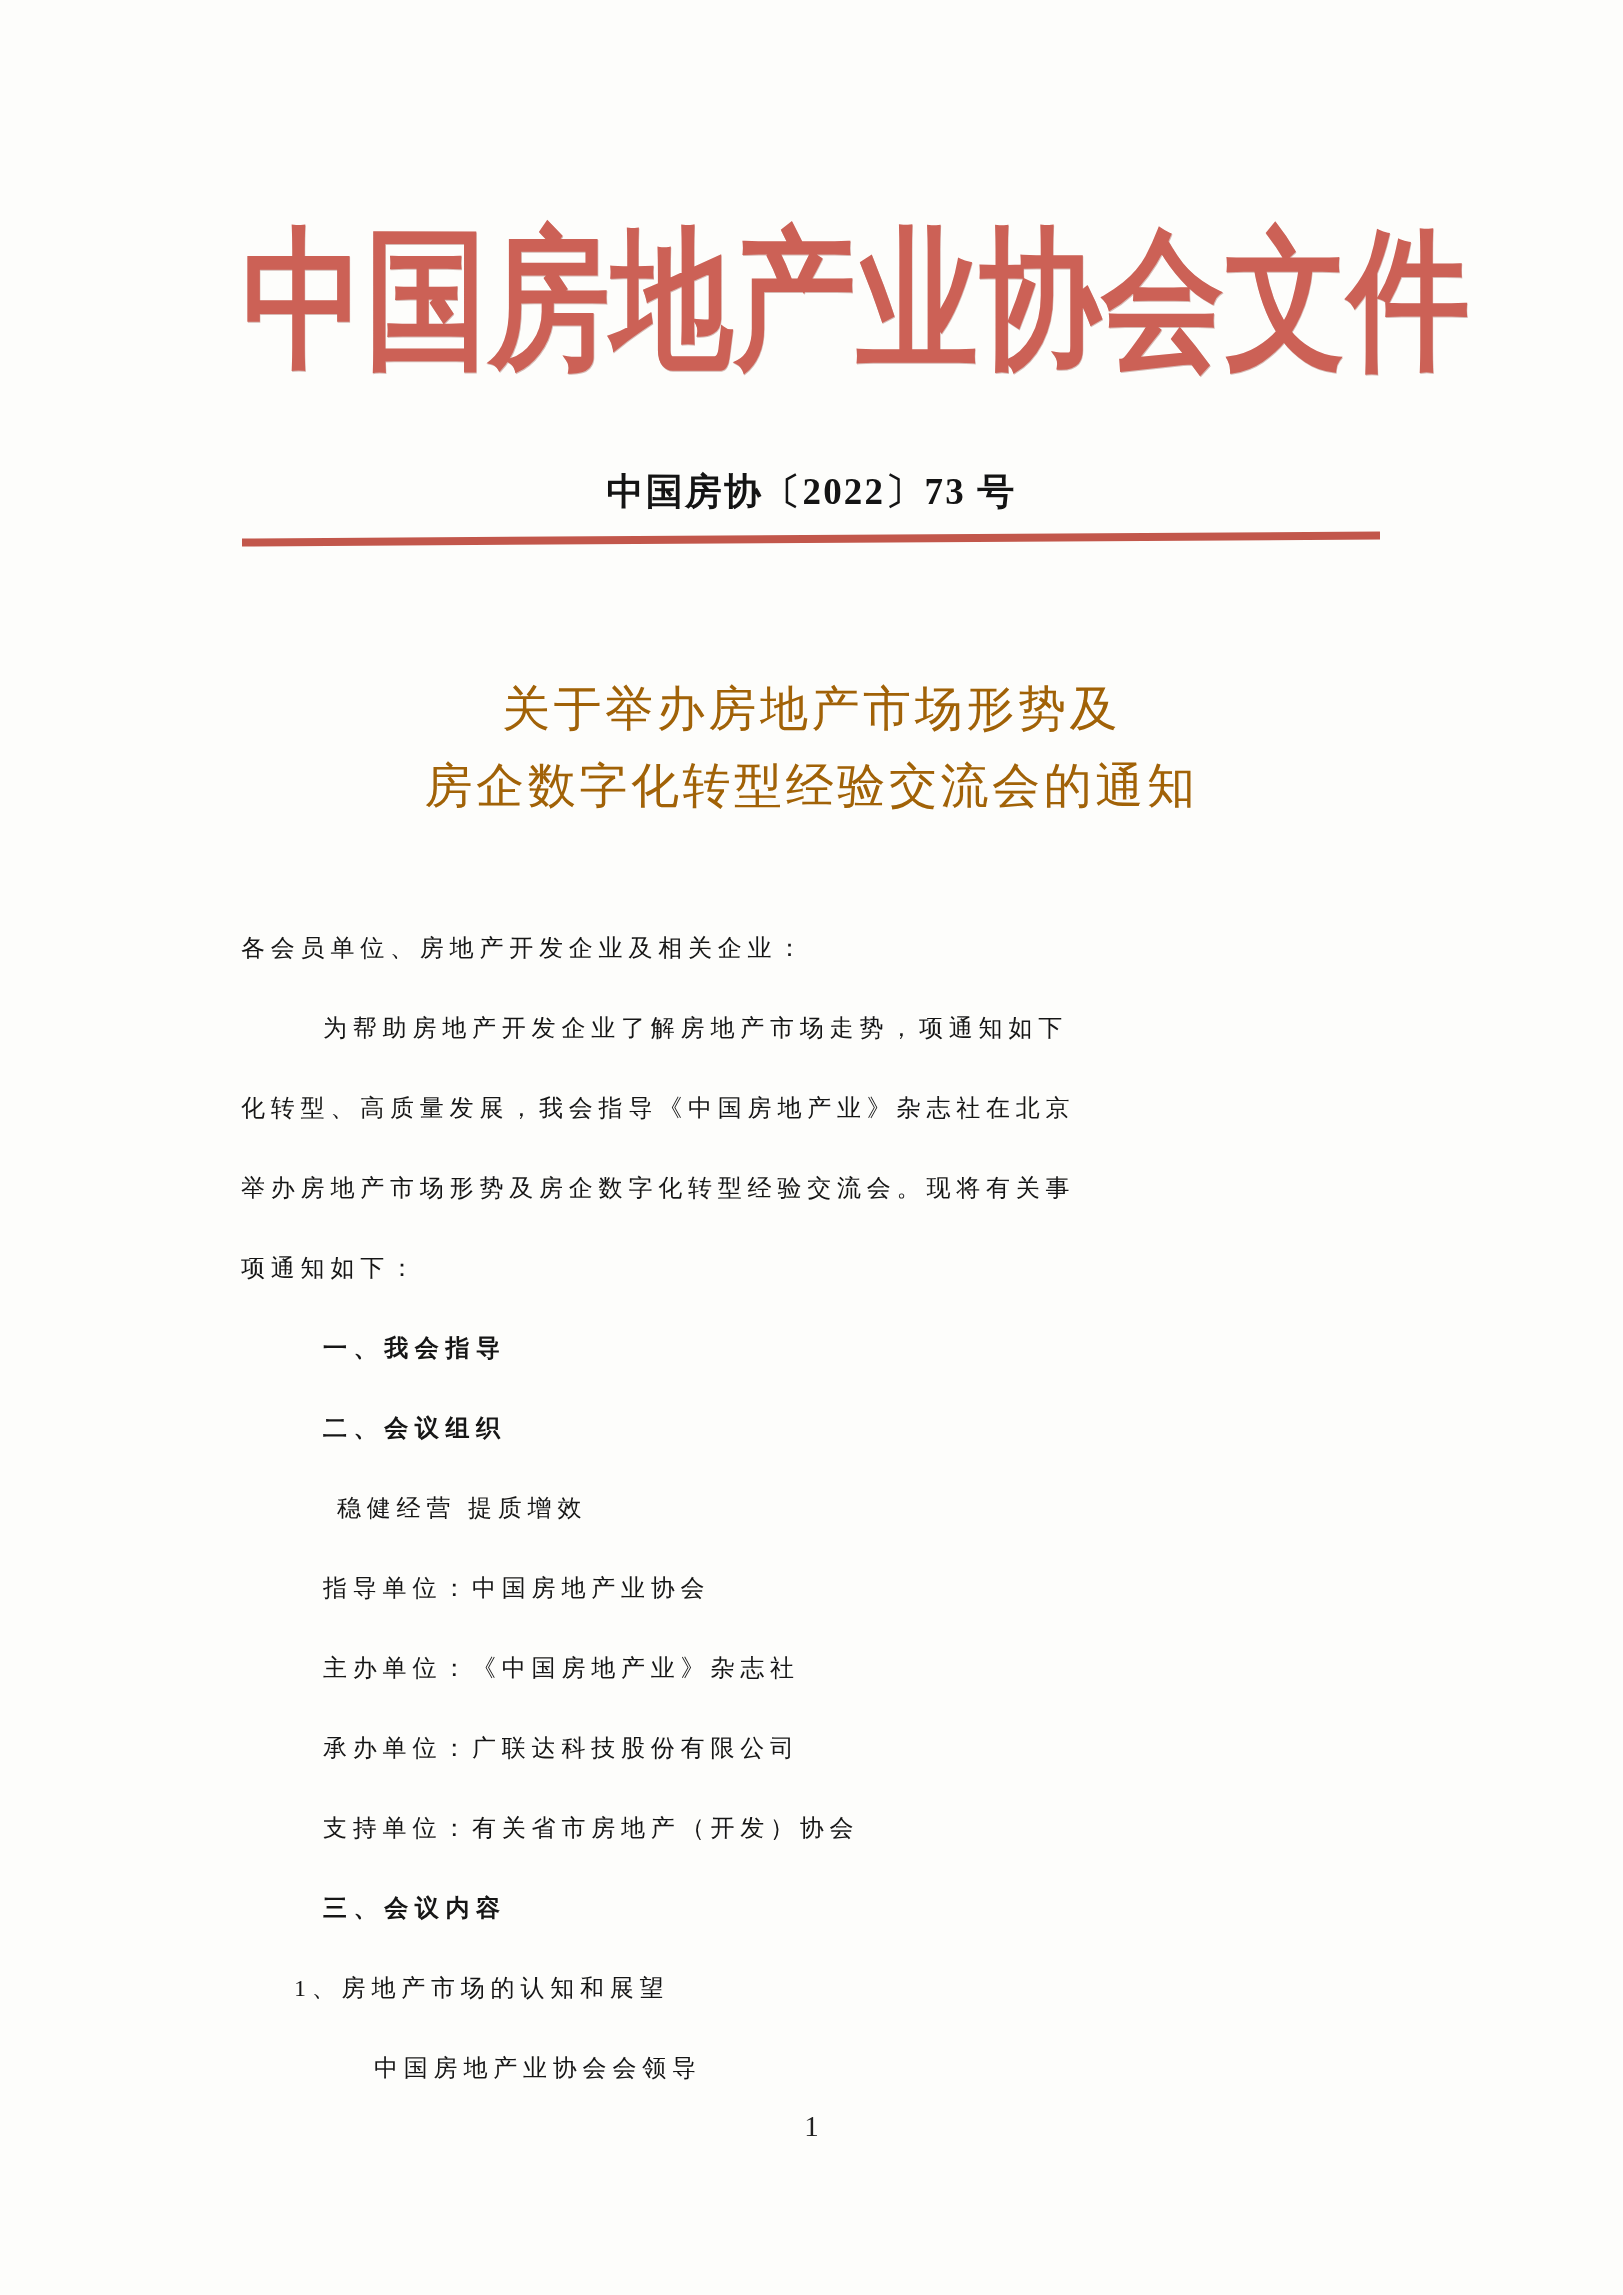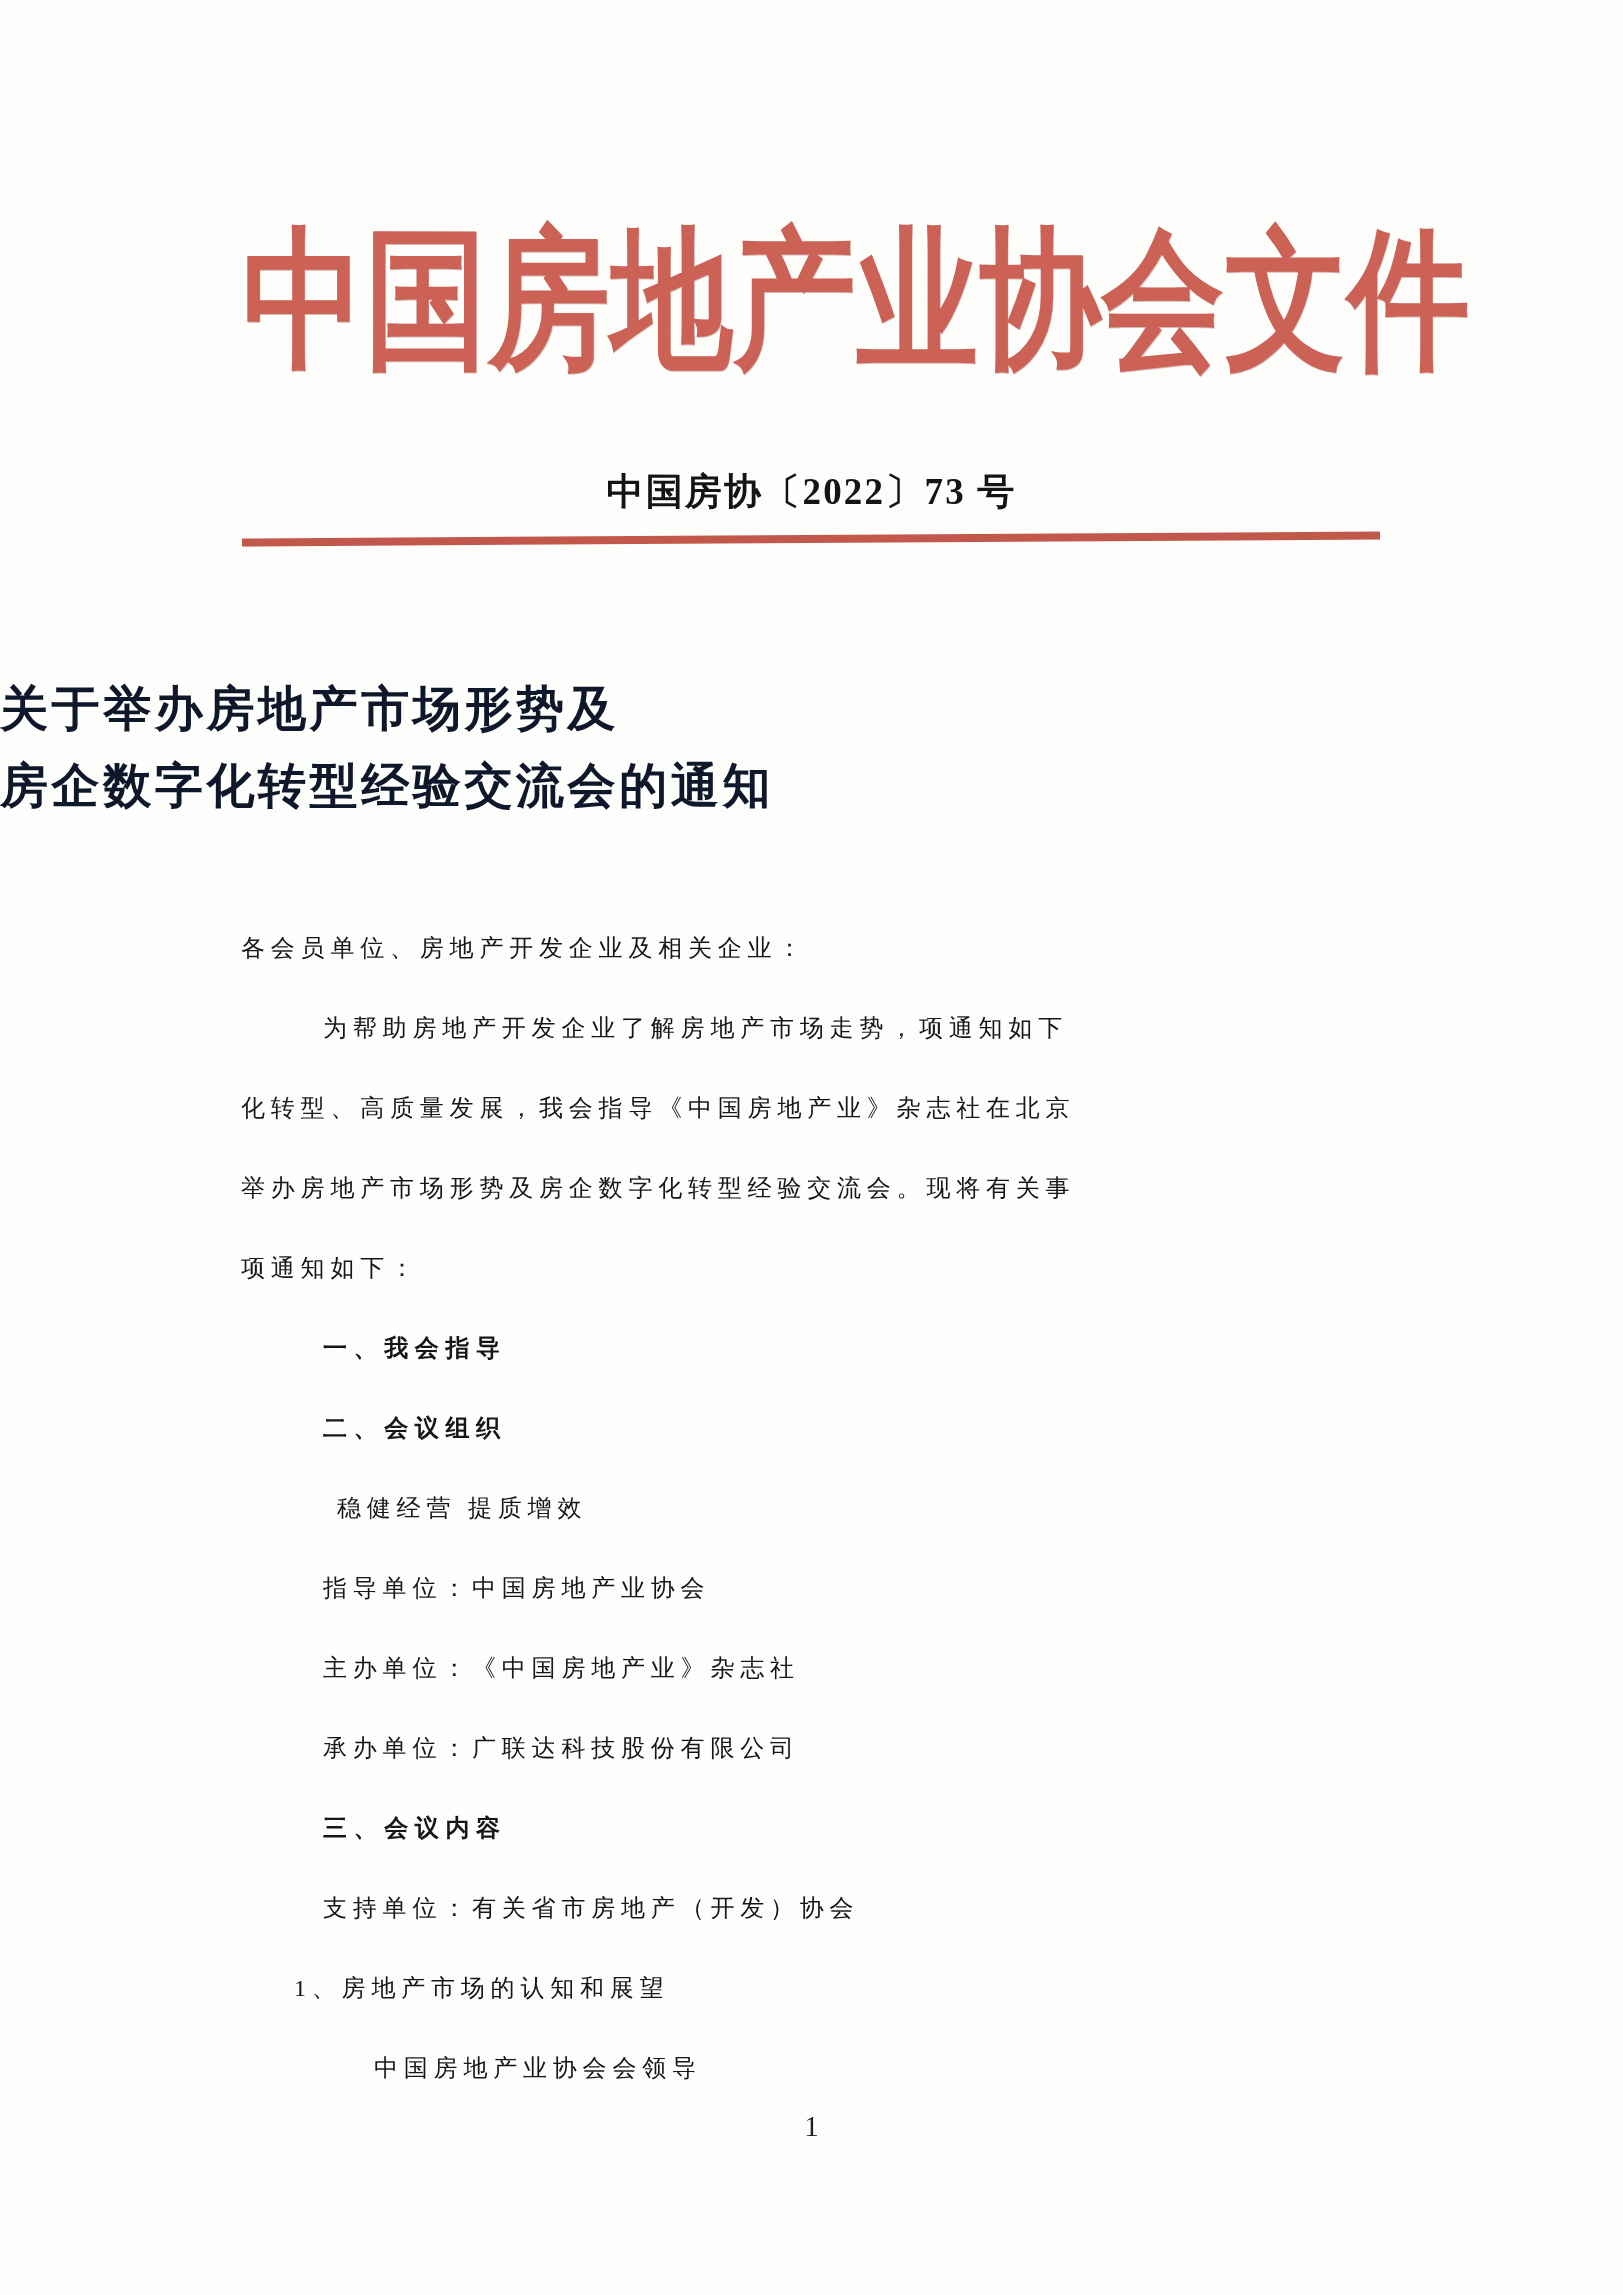--- a/index.html
+++ b/index.html
@@ -66,24 +66,25 @@
     background: #c2574b;
     transform: rotate(-0.35deg);
   }
 
   
   .notice-title {
     position: absolute;
     top: 670px;
     left: 0;
     width: 100%;
+    text-align: center;
     font-size: 48px;
-    font-weight: 700;
+    font-weight: 400;
     letter-spacing: 3.6px;
-    color: #0f172a;
+    color: #a16207;
   }
   .notice-title .t-line {
     height: 77px;
     line-height: 77px;
     white-space: nowrap;
   }
 
   
   .body-block {
     position: absolute;
@@ -143,22 +144,22 @@
     <div class="line ind2">为帮助房地产开发企业了解房地产市场走势，项通知如下</div>
     <div class="line">化转型、高质量发展，我会指导《中国房地产业》杂志社在北京</div>
     <div class="line">举办房地产市场形势及房企数字化转型经验交流会。现将有关事</div>
     <div class="line">项通知如下：</div>
     <div class="line ind2 bold">一、我会指导</div>
     <div class="line ind2 bold">二、会议组织</div>
     <div class="line ind-theme">稳健经营 提质增效</div>
     <div class="line ind2">指导单位：中国房地产业协会</div>
     <div class="line ind2">主办单位：《中国房地产业》杂志社</div>
     <div class="line ind2">承办单位：广联达科技股份有限公司</div>
+    <div class="line ind2">支持单位：有关省市房地产（开发）协会</div>
     <div class="line ind2 bold">三、会议内容</div>
-    <div class="line ind2">支持单位：有关省市房地产（开发）协会</div>
     <div class="line ind-num">1、房地产市场的认知和展望</div>
     <div class="line ind-deep">中国房地产业协会会领导</div>
   </div>
 
   <div class="page-number">1</div>
 
 </div>
 
 
 </body></html>

